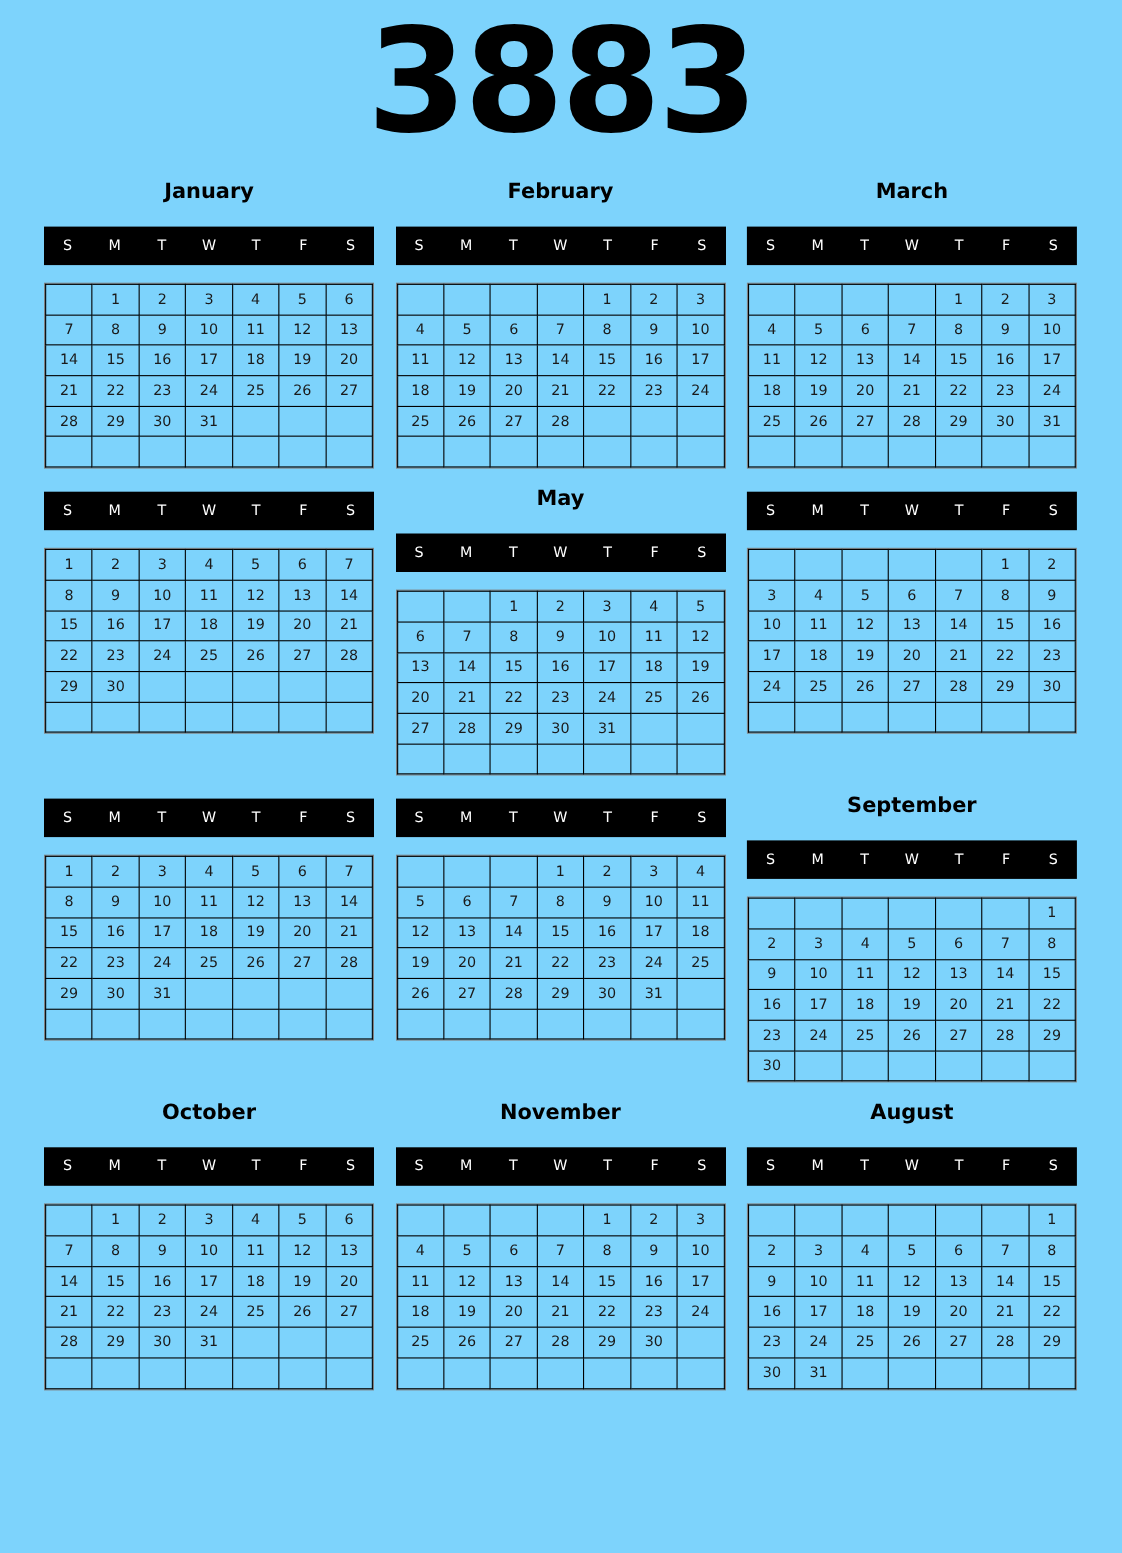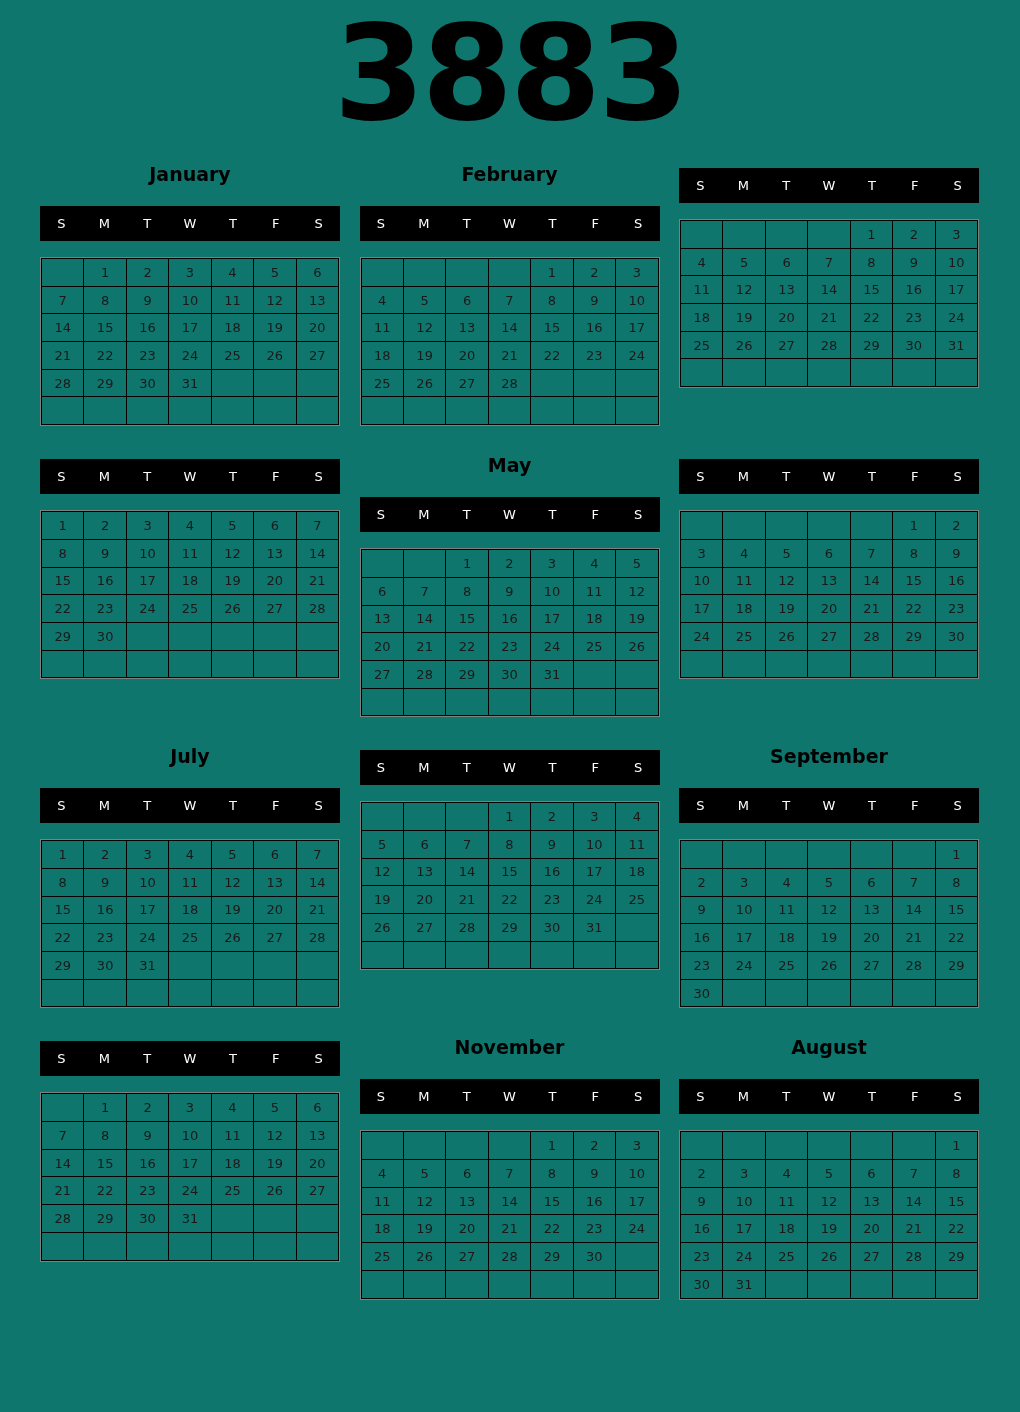--- a/index.html
+++ b/index.html
@@ -10,37 +10,37 @@
   body {
     width: 1020px;
     height: 1412px;
     font-family: "DejaVu Sans", "Liberation Sans", sans-serif;
     color: #000000;
     overflow: hidden;
   }
   .page {
     width: 1020px;
     height: 1412px;
-    background: #0f766e;
+    background: #7dd3fc;
   }
   .year-title {
     height: 147px;
     display: flex;
     align-items: center;
     justify-content: center;
     font-size: 131px;
     font-weight: bold;
     letter-spacing: -3px;
     line-height: 1;
   }
   .months {
     display: grid;
     grid-template-columns: repeat(3, 300px);
     justify-content: space-between;
-    row-gap: 20px;
+    row-gap: 8px;
     padding: 8px 41px 0 40px;
   }
   .month {
     width: 300px;
     display: flex;
     flex-direction: column;
   }
   .month-title {
     height: 38px;
     line-height: 38px;
@@ -226,20 +226,21 @@
                 <td></td>
                 <td></td>
                 <td></td>
               </tr>
             </tbody>
       </table>
     </div>
   </div>
 
   <div class="month">
+    <div class="month-title">March</div>
     <div class="day-header">
           <span class="dow">S</span>
           <span class="dow">M</span>
           <span class="dow">T</span>
           <span class="dow">W</span>
           <span class="dow">T</span>
           <span class="dow">F</span>
           <span class="dow">S</span>
         </div>
     <div class="grid-wrap">
@@ -515,21 +516,20 @@
                 <td></td>
                 <td></td>
                 <td></td>
               </tr>
             </tbody>
       </table>
     </div>
   </div>
 
   <div class="month">
-    <div class="month-title">July</div>
     <div class="day-header">
           <span class="dow">S</span>
           <span class="dow">M</span>
           <span class="dow">T</span>
           <span class="dow">W</span>
           <span class="dow">T</span>
           <span class="dow">F</span>
           <span class="dow">S</span>
         </div>
     <div class="grid-wrap">
@@ -733,20 +733,21 @@
                 <td></td>
                 <td></td>
                 <td></td>
               </tr>
             </tbody>
       </table>
     </div>
   </div>
 
   <div class="month">
+    <div class="month-title">October</div>
     <div class="day-header">
           <span class="dow">S</span>
           <span class="dow">M</span>
           <span class="dow">T</span>
           <span class="dow">W</span>
           <span class="dow">T</span>
           <span class="dow">F</span>
           <span class="dow">S</span>
         </div>
     <div class="grid-wrap">

